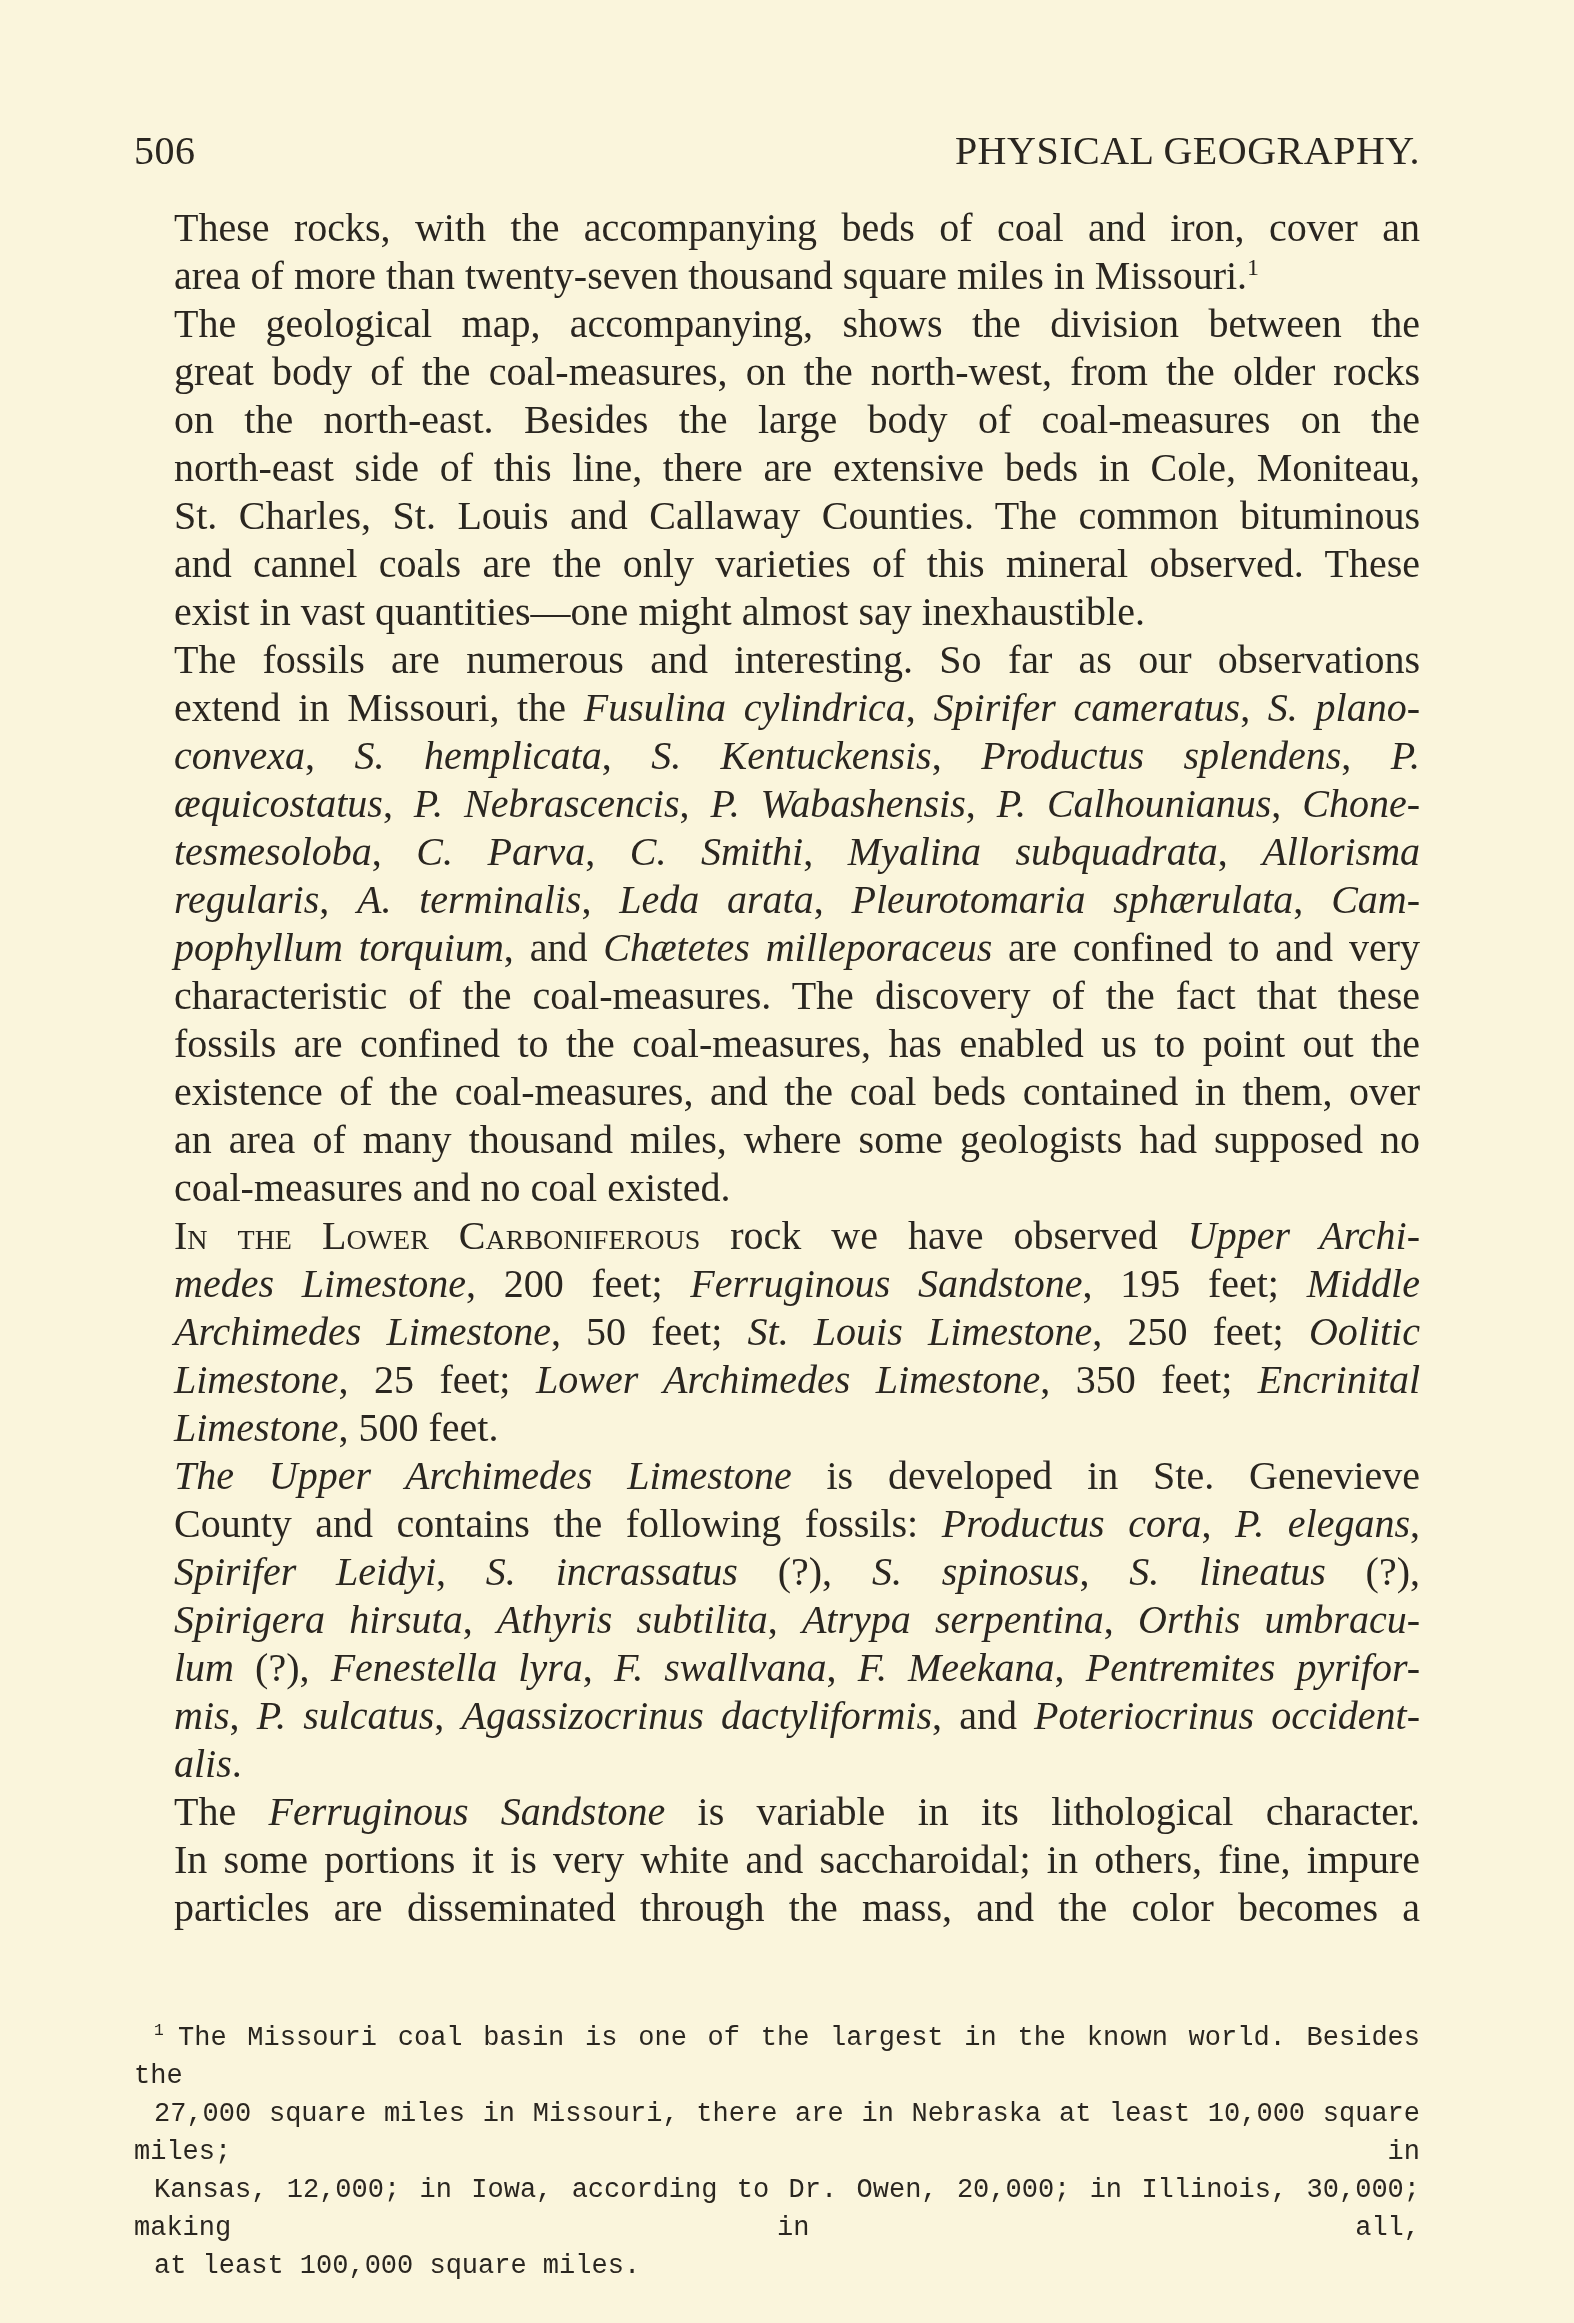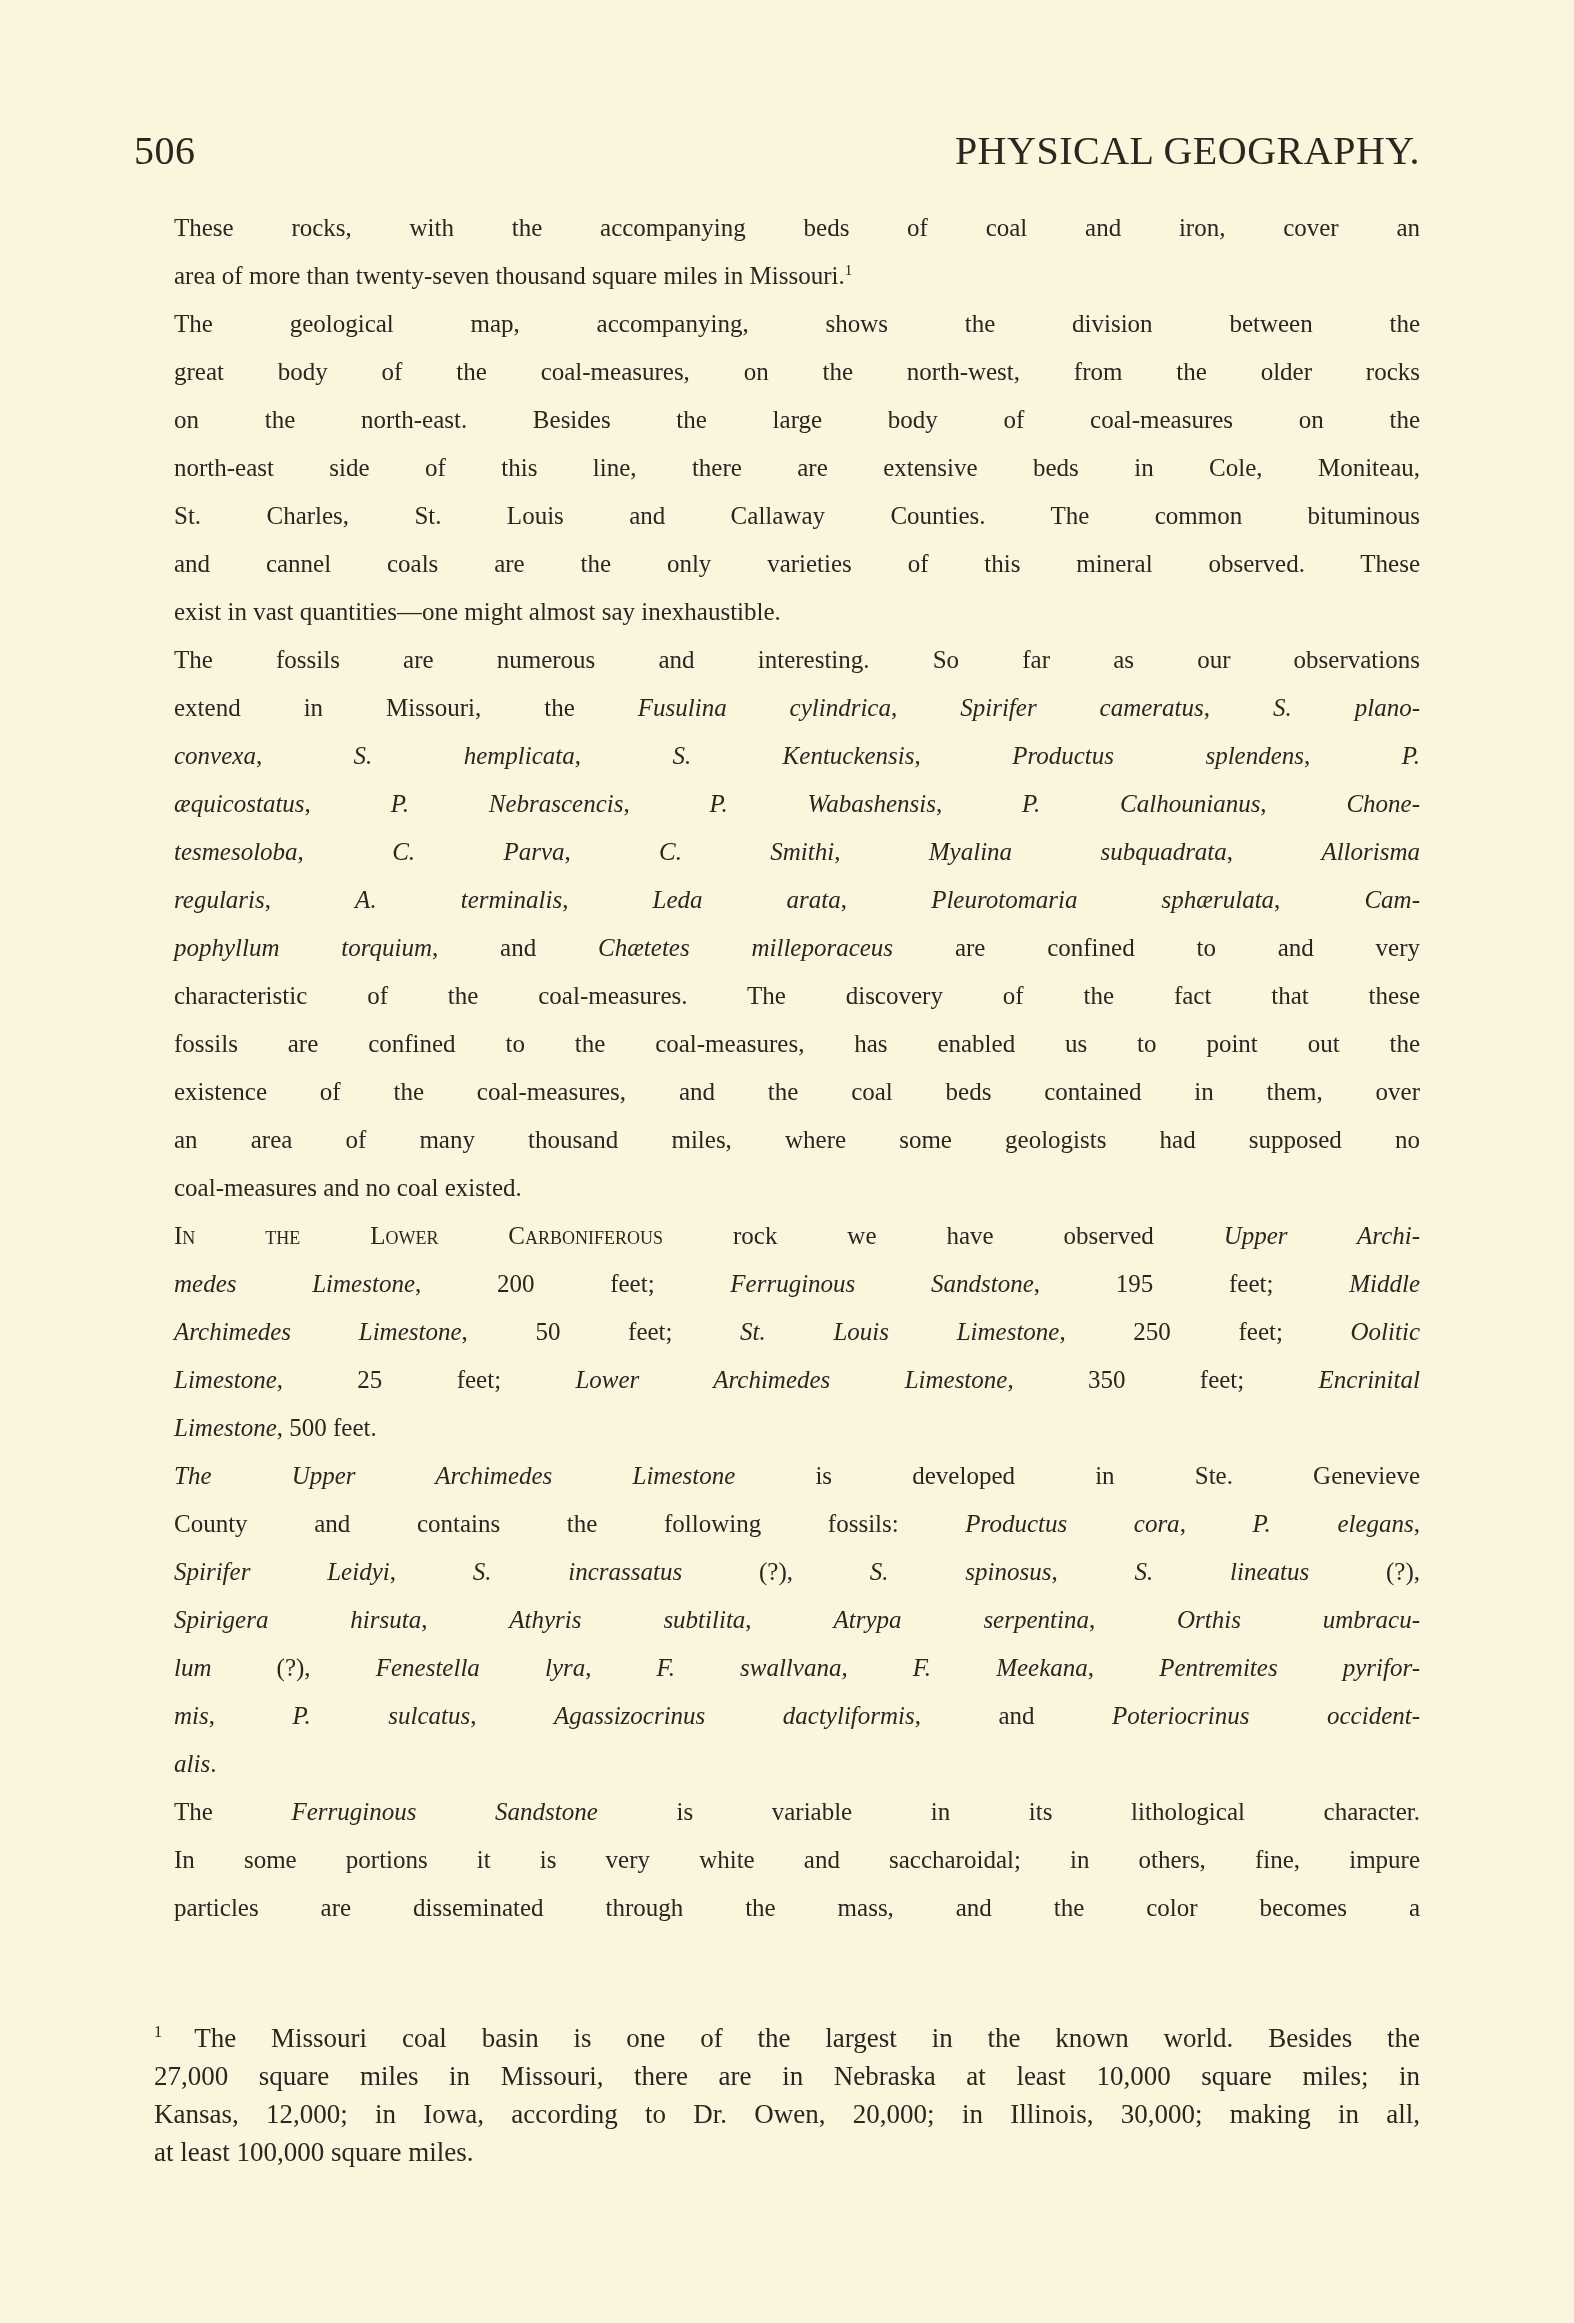--- a/index.html
+++ b/index.html
@@ -11,30 +11,30 @@
     color: #2a2620;
   }
   .page-header {
     position: absolute; left: 134px; top: 127px; width: 1286px; height: 45px;
     font-size: 40px; letter-spacing: 0.5px;
   }
   .page-number { position: absolute; left: 0; top: 0; }
   .running-head { position: absolute; left: 0; width: 100%; top: 0; text-align: right; padding-left: 36px; box-sizing: border-box; }
   .body-text {
     position: absolute; left: 134px; top: 204px; width: 1286px;
-    font-size: 25px; line-height: 48px;
+    font-size: 40px; line-height: 48px;
     text-align: justify;
   }
   .body-text p { margin: 0; text-indent: 40px; }
   .body-text i { font-style: italic; }
   .sc { font-variant: small-caps; }
   sup { font-size: 60%; line-height: 0; vertical-align: 0.6em; }
   .footnote {
     position: absolute; left: 134px; top: 2019px; width: 1286px;
-    font-size: 27px; line-height: 38px; text-align: justify;
+    font-size: 27px; line-height: 38px; text-align: justify; font-family: Liberation Mono, monospace;
   }
   .footnote p { margin: 0; text-indent: 20px; }
   .line { display: block; text-align-last: justify; }
   .line.last { text-align-last: left; }
 </style>
 </head>
 <body>
 
 <div class="page-header">
   <span class="page-number">506</span>

